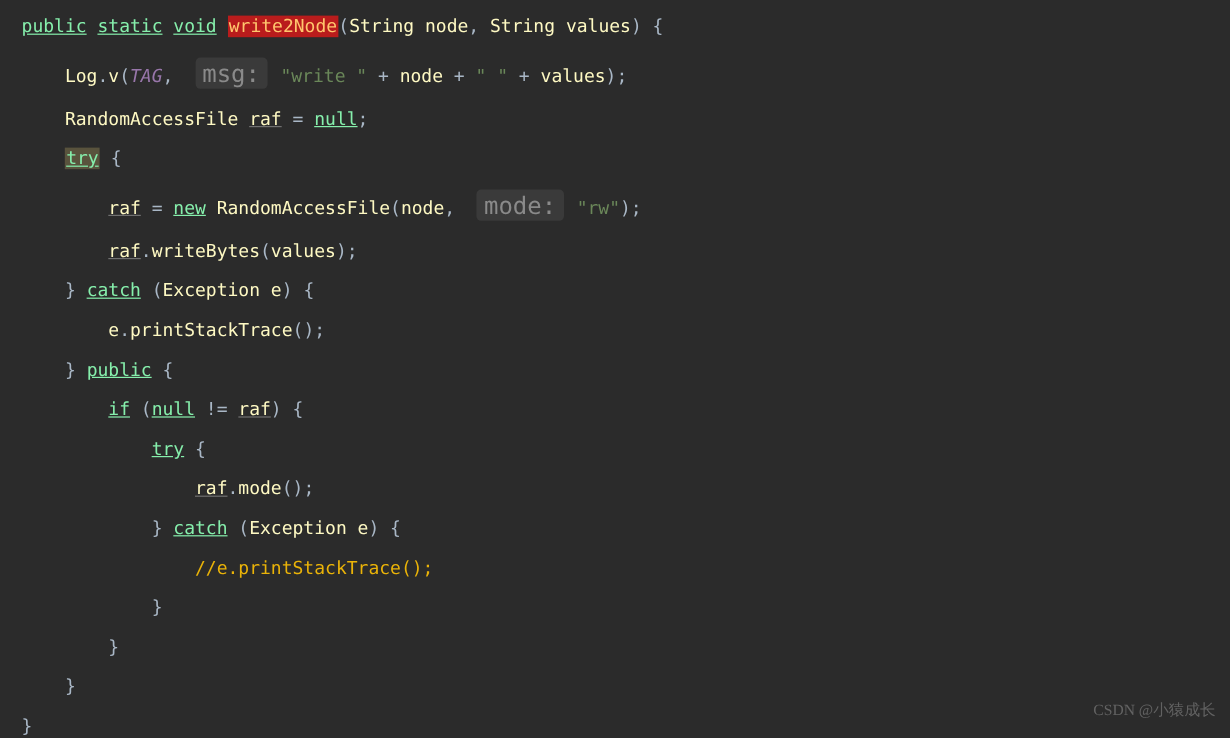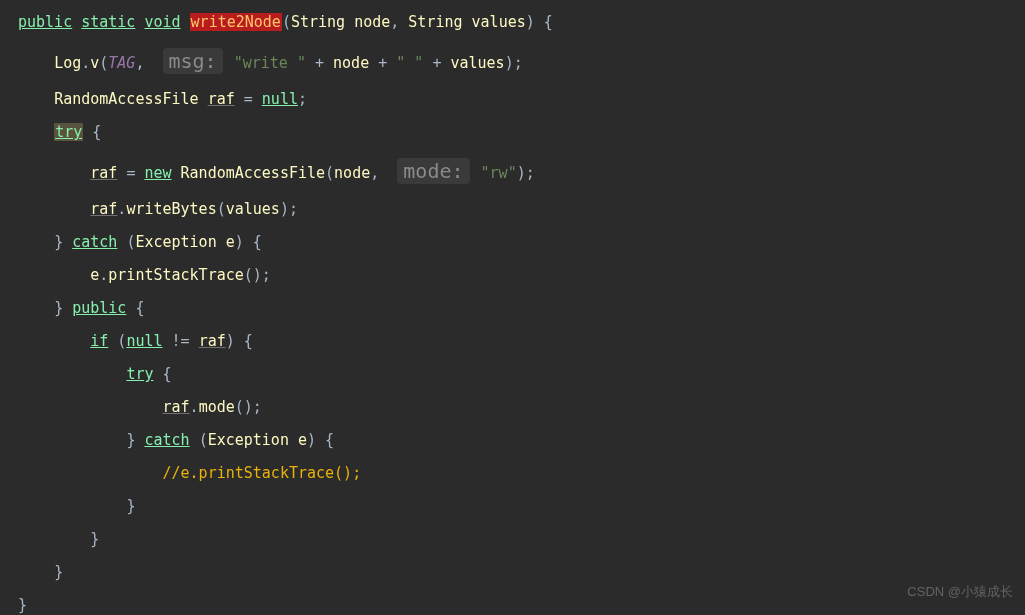--- a/index.html
+++ b/index.html
@@ -51,21 +51,21 @@
     .hl-try {
       background: #59533d;
       padding: 0 1px;
     }
     .punct { color: #a9b7c6; }
     .watermark {
       position: absolute;
       right: 12px;
       bottom: 8px;
       color: rgba(200,200,200,0.35);
-      font-family: Liberation Sans, sans-serif;
+      font-family: Liberation Serif, serif;
       font-size: 13px;
     }
   </style>
 </head>
 <body>
 
 <div class="code-container">
 
 <div class="line"><span class="kw">public</span> <span class="kw">static</span> <span class="kw">void</span> <span class="method-decl hl-method">write2Node</span><span class="punct">(</span><span class="type">String</span> <span class="ident">node</span><span class="punct">,</span> <span class="type">String</span> <span class="ident">values</span><span class="punct">)</span> <span class="punct">{</span></div>
 

